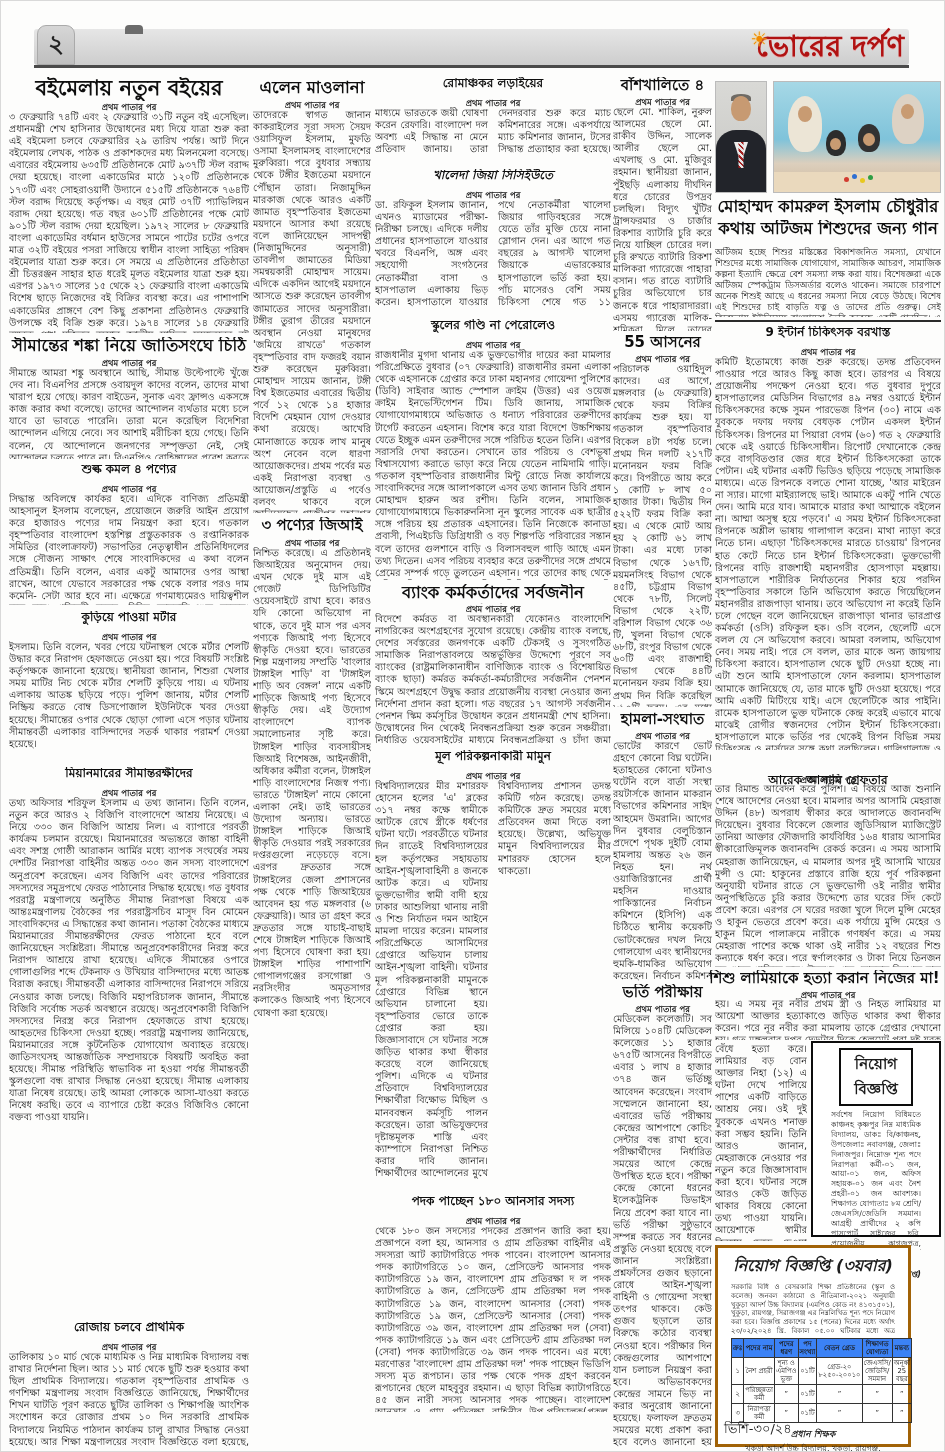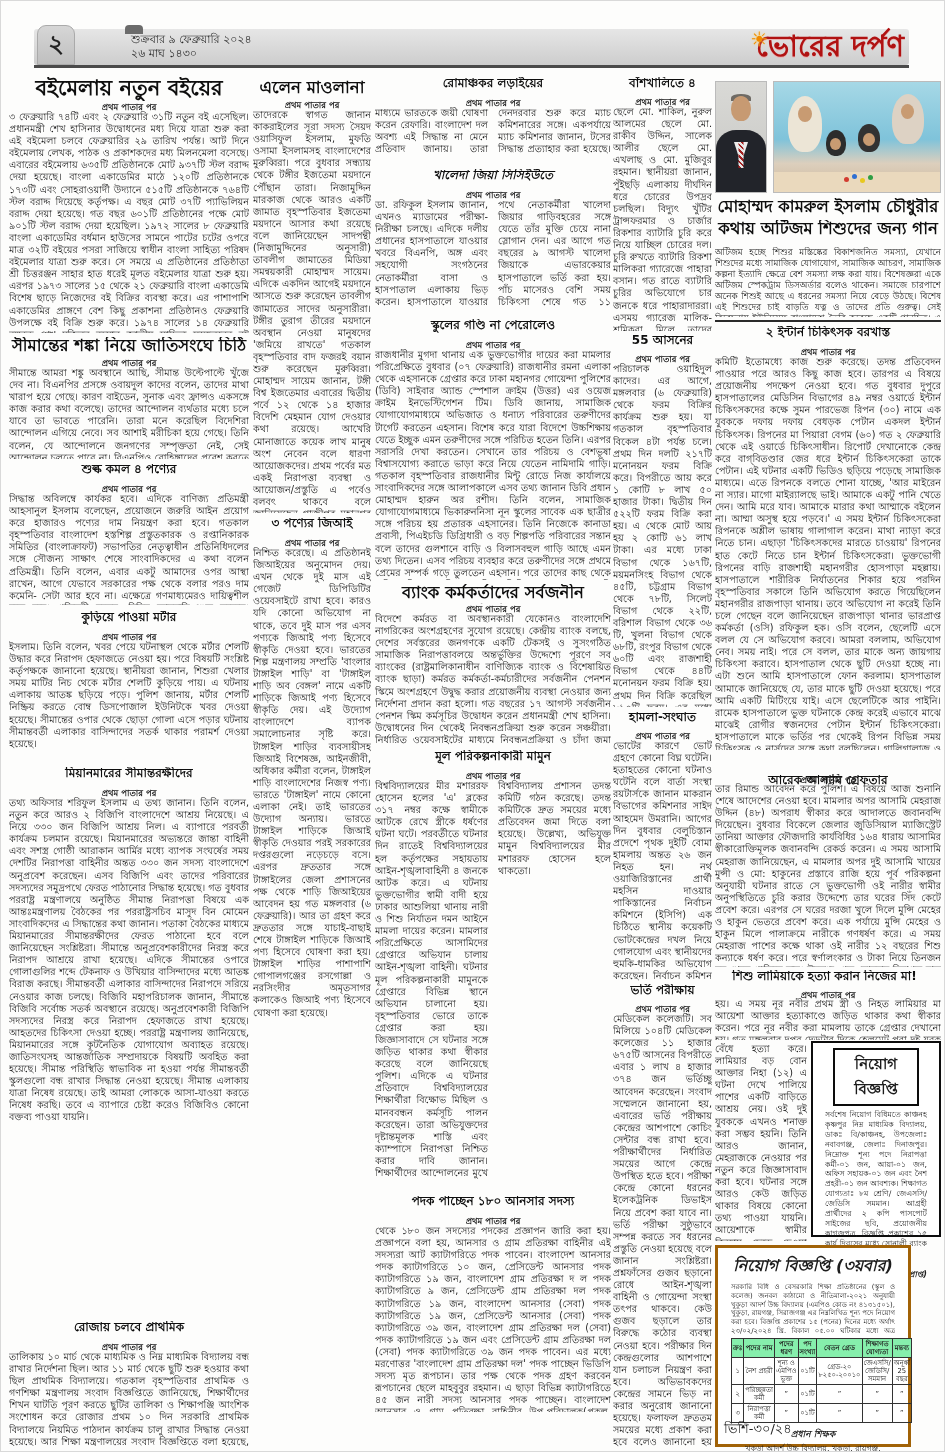--- a/index.html
+++ b/index.html
@@ -13,67 +13,63 @@
   .pagebox{left:36px;top:24px;width:38px;height:40px;background:linear-gradient(#d6d6d6,#bfbfbf);
            border-radius:9px 9px 0 0;border:1px solid #aaa;display:flex;align-items:center;justify-content:center;
            font-size:24px;font-weight:bold;color:#222;}
   .hdr-tab{left:124px;top:24px;width:18px;height:9px;background:#6b6b6b;border-radius:4px 4px 0 0;}
   .dates{left:130px;top:32px;width:260px;font-size:11px;line-height:14px;color:#2a2a2a;}
   .masthead{right:40px;top:29px;display:flex;align-items:center;height:34px;}
   .sun-icon{font-size:20px;color:#f08a00;margin-right:-12px;position:relative;top:-8px;text-shadow:0 0 2px #ffd34d;}
   .mast-text{font-size:29px;font-weight:bold;color:#b01212;letter-spacing:0;text-shadow:0 1px 0 #e9b0b0;}
   
   .hl{font-weight:bold;color:#0e0e0e;text-align:center;line-height:1.08;overflow:hidden;}
-  .h20{font-size:21px;} .h18{font-size:12px;} .h17{font-size:16.5px;} .h16{font-size:12px;}
+  .h20{font-size:21px;} .h18{font-size:12px;} .h17{font-size:16.5px;} .h16{font-size:15px;}
   .kick{font-size:8.5px;font-weight:bold;text-align:center;color:#222;}
   .body{font-size:9.6px;line-height:12.1px;text-align:justify;overflow:hidden;color:#1b1b1b;}
   .cols2{column-count:2;column-gap:10px;column-fill:auto;}
   .divider{background:#2a2a2a;height:2px;}
   
   .photo{overflow:hidden;border:1px solid #bbb;}
   .portrait{background:linear-gradient(#d9d9d6,#c7c7c3);}
   .p-head{position:absolute;left:50%;top:14px;transform:translateX(-50%);width:20px;height:25px;border-radius:50% 50% 46% 46%;background:#c79a72;}
   .p-hairband{position:absolute;left:50%;top:12px;transform:translateX(-50%);width:20px;height:7px;border-radius:50% 50% 0 0;background:#6e6a64;}
   .p-suit{position:absolute;left:0;bottom:0;width:100%;height:62px;background:#22242a;border-radius:40% 40% 0 0/30% 30% 0 0;}
   .p-shirt{position:absolute;left:50%;bottom:28px;transform:translateX(-50%);width:14px;height:22px;background:#ececec;clip-path:polygon(0 0,100% 0,50% 100%);}
   .p-tie{position:absolute;left:50%;bottom:24px;transform:translateX(-50%);width:5px;height:26px;
          background:repeating-linear-gradient(45deg,#a32222 0 2px,#e6e6e6 2px 4px);}
   .children{background:linear-gradient(180deg,#a6d8e6 0%,#7fc3da 52%,#dccfbd 74%,#cdb89b 100%);}
   .c-blob{position:absolute;border-radius:50% 50% 42% 42%;}
   .c-face{position:absolute;border-radius:50%;background:#c89b72;}
   .c-table{position:absolute;left:0;bottom:0;width:100%;height:20px;background:#ead9bd;}
   .toy{position:absolute;width:5px;height:5px;border-radius:50%;}
   
-  .adbox{border:2px solid #0c0c0c;background:#fff;padding:5px 12px;}
+  .adbox{border:2px solid #0c0c0c;background:#fff;padding:5px 18px;}
   .ad-titleplate{border:2px solid #0c0c0c;margin:0 8px 4px 8px;text-align:center;font-weight:bold;font-size:15px;padding:2px 0;}
   .ad-body{font-size:7.7px;line-height:9.9px;text-align:justify;}
   .ad-sig{font-size:8px;font-weight:bold;font-style:italic;text-align:right;margin-top:18px;}
   .ad-ref{font-size:7.5px;margin-top:2px;}
   .ad2box{border:3px solid #a16207;background:#fff;padding:4px 13px;}
   .ad2-title{text-align:center;font-weight:bold;font-style:italic;font-size:16px;margin:1px 0 3px 0;}
   .ad2-intro{font-size:6.9px;line-height:8.8px;text-align:justify;}
   table.adtbl{width:100%;border-collapse:collapse;margin-top:3px;}
   table.adtbl th,table.adtbl td{border:1px solid #333;font-size:6.8px;line-height:8px;text-align:center;padding:1px 1px;}
-  table.adtbl th{font-weight:bold;background:#86efac;}
+  table.adtbl th{font-weight:bold;background:#3b82f6;}
   .ad2-sig1{text-align:center;font-weight:bold;font-style:italic;font-size:9px;margin-top:4px;}
   .ad2-sig2{text-align:center;font-size:7.8px;}
   .ad2-ref{position:absolute;left:6px;bottom:4px;font-size:13px;}
 </style>
 </head>
 <body>
 
 <div id="page">
 
   <div class="abs hdr-bar"></div>
   <div class="abs hdr-tab"></div>
   <div class="abs pagebox">২</div>
-  <div class="abs dates">
-    <div>শুক্রবার ৯ ফেব্রুয়ারি ২০২৪</div>
-    <div>২৬ মাঘ ১৪৩০</div>
-  </div>
   <div class="abs masthead">
     <span class="sun-icon">☀</span>
     <span class="mast-text">ভোরের দর্পণ</span>
   </div>
   <div class="abs hdr-rule"></div>
 
   <div class="abs hl h20" style="left:8px;top:76px;width:240px;height:24px;">বইমেলায় নতুন বইয়ের সমাহার</div>
   <div class="abs kick" style="left:8px;top:100px;width:240px;">প্রথম পাতার পর</div>
   <div class="abs body" style="left:8px;top:110px;width:240px;height:222px;">৩ ফেব্রুয়ারি ৭৪টি এবং ২ ফেব্রুয়ারি ৩১টি নতুন বই এসেছিল। প্রধানমন্ত্রী শেখ হাসিনার উদ্বোধনের মধ্য দিয়ে যাত্রা শুরু করা এই বইমেলা চলবে ফেব্রুয়ারির ২৯ তারিখ পর্যন্ত। আট দিনে বইমেলায় লেখক, পাঠক ও প্রকাশকদের মধ্য মিলনমেলা বসেছে। এবারের বইমেলায় ৬৩৫টি প্রতিষ্ঠানকে মোট ৯৩৭টি স্টল বরাদ্দ দেয়া হয়েছে। বাংলা একাডেমির মাঠে ১২০টি প্রতিষ্ঠানকে ১৭৩টি এবং সোহরাওয়ার্দী উদ্যানে ৫১৫টি প্রতিষ্ঠানকে ৭৬৪টি স্টল বরাদ্দ দিয়েছে কর্তৃপক্ষ। এ বছর মোট ৩৭টি প্যাভিলিয়ন বরাদ্দ দেয়া হয়েছে। গত বছর ৬০১টি প্রতিষ্ঠানের পক্ষে মোট ৯০১টি স্টল বরাদ্দ দেয়া হয়েছিল। ১৯৭২ সালের ৮ ফেব্রুয়ারি বাংলা একাডেমির বর্ধমান হাউসের সামনে পাটের চটের ওপরে মাত্র ৩২টি বইয়ের পসরা সাজিয়ে স্বাধীন বাংলা সাহিত্য পরিষদ বইমেলার যাত্রা শুরু করে। সে সময়ে এ প্রতিষ্ঠানের প্রতিষ্ঠাতা শ্রী চিত্তরঞ্জন সাহার হাত ধরেই মূলত বইমেলার যাত্রা শুরু হয়। এরপর ১৯৭৩ সালের ১৫ থেকে ২১ ফেব্রুয়ারি বাংলা একাডেমি বিশেষ ছাড়ে নিজেদের বই বিক্রির ব্যবস্থা করে। এর পাশাপাশি একাডেমির প্রাঙ্গণে বেশ কিছু প্রকাশনা প্রতিষ্ঠানও ফেব্রুয়ারি উপলক্ষে বই বিক্রি শুরু করে। ১৯৭৪ সালের ১৪ ফেব্রুয়ারি বঙ্গবন্ধু শেখ মুজিবুর রহমান জাতীয় সাহিত্য সম্মেলনের বই প্রদর্শনী ও ম্যুরাল প্রদর্শনী উদ্বোধন করেন। ১৯৭৭ সাল পর্যন্ত বাংলা একাডেমি কেবল প্রকাশনা সংস্থাগুলোকে জায়গা বরাদ্দ দিত। আয়োজক হিসেবে তাদের অফিসিয়াল কোনো পরিচিতি ছিল না। পরবর্তীতে ১৯৭৮ সালে বাংলা একাডেমি সরাসরি মেলায় সম্পৃক্ত হয়। ১৯৭৯ সালে একাডেমির সঙ্গে যুক্ত হয় বাংলাদেশ পুস্তক বিক্রেতা ও প্রকাশক সমিতি। ১৯৮৪ সালে বর্তমান পরিসরে বাংলা একাডেমি চত্বরে মেলার আনুষ্ঠানিক উদ্বোধন হয়। পরবর্তীতে ১৯৯৫ সাল থেকে মেলা চলে আসছে প্রতি বছর ফেব্রুয়ারি মাসজুড়ে এমন।</div>
 
@@ -166,21 +162,21 @@
     <div class="toy" style="left:78px;bottom:13px;background:#2f6fd2;"></div>
     <div class="toy" style="left:86px;bottom:9px;background:#e8c81f;"></div>
     <div class="toy" style="left:94px;bottom:12px;background:#2f9e44;"></div>
   </div>
 
   <div class="abs hl h17" style="left:714px;top:197px;width:226px;height:21px;">মোহাম্মদ কামরুল ইসলাম চৌধুরীর</div>
   <div class="abs hl h17" style="left:714px;top:219px;width:226px;height:21px;">কথায় অটিজম শিশুদের জন্য গান</div>
   <div class="abs body" style="left:714px;top:246px;width:226px;height:70px;font-size:8.8px;line-height:11px;">অটিজম হচ্ছে শিশুর মস্তিষ্কের বিকাশজনিত সমস্যা, যেখানে শিশুদের মধ্যে সামাজিক যোগাযোগ, সামাজিক আচরণ, সামাজিক কল্পনা ইত্যাদি ক্ষেত্রে বেশ সমস্যা লক্ষ করা যায়। বিশেষজ্ঞরা একে অটিজম স্পেকট্রাম ডিসঅর্ডার বলেও থাকেন। সমাজে চারপাশে অনেক শিশুই আছে এ ধরনের সমস্যা নিয়ে বেড়ে উঠছে। বিশেষ এই শিশুদের চাই বাড়তি যত্ন ও তাদের প্রতি গুরুত্ব। সেই বিবেচনায় ইউনিসেফ বাংলাদেশ তৈরি করেছে একটি গানচিত্র। এ আয়োজনে আরও যুক্ত আছে সমাজকল্যাণ মন্ত্রণালয়, সমাজসেবা অধিদফতর। এ গানের শিরোনাম 'আমরা জাতির আশা/ আমরা শিশু'। গানটি লিখেছেন মোহাম্মদ কামরুল ইসলাম চৌধুরী, যুগ্মসচিব ও পরিচালক (অডিট ও আইন) বিআরটিএ। এর সংগীতায়োজন করেছেন মেহেদি হাসান তামজিদ। ইউনিসেফ বাংলাদেশের ইউটিউব চ্যানেলে গানটি শোনা ও দেখা যাচ্ছে। বিজ্ঞপ্তি।</div>
   <div class="abs divider" style="left:714px;top:319px;width:226px;"></div>
 
-  <div class="abs hl h18" style="left:714px;top:325px;width:226px;height:20px;">২ ইন্টার্ন চিকিৎসক বরখাস্ত</div>
+  <div class="abs hl h18" style="left:714px;top:325px;width:226px;height:20px;">9 ইন্টার্ন চিকিৎসক বরখাস্ত</div>
   <div class="abs kick" style="left:714px;top:345px;width:226px;">প্রথম পাতার পর</div>
   <div class="abs body" style="left:714px;top:355px;width:226px;height:394px;">কমিটি ইতোমধ্যে কাজ শুরু করেছে। তদন্ত প্রতিবেদন পাওয়ার পরে আরও কিছু কাজ হবে। তারপর এ বিষয়ে প্রয়োজনীয় পদক্ষেপ নেওয়া হবে। গত বুধবার দুপুরে হাসপাতালের মেডিসিন বিভাগের ৪৯ নম্বর ওয়ার্ডে ইন্টার্ন চিকিৎসকদের কক্ষে সুমন পারভেজ রিপন (৩০) নামে এক যুবককে দফায় দফায় বেধড়ক পেটান একদল ইন্টার্ন চিকিৎসক। রিপনের মা পিয়ারা বেগম (৬০) গত ২ ফেব্রুয়ারি থেকে এই ওয়ার্ডে চিকিৎসাধীন। রিপোর্ট দেখানোকে কেন্দ্র করে বাগ্‌বিতণ্ডার জের ধরে ইন্টার্ন চিকিৎসকেরা তাকে পেটান। এই ঘটনার একটি ভিডিও ছড়িয়ে পড়েছে সামাজিক মাধ্যমে। এতে রিপনকে বলতে শোনা যাচ্ছে, 'আর মাইরেন না স্যার। মাগো মাইর‍্যালছে ভাই। আমাকে একটু পানি খেতে দেন। আমি মরে যাব। আমাকে মারার কথা আম্মাকে বইলেন না। আম্মা অসুস্থ হয়ে পড়বে।' এ সময় ইন্টার্ন চিকিৎসকেরা রিপনকে অশ্লীল ভাষায় গালাগাল করেন। মাথা ন্যাড়া করে নিতে চান। এছাড়া 'চিকিৎসকদের মারতে চাওয়ায়' রিপনের হাত কেটে নিতে চান ইন্টার্ন চিকিৎসকেরা। ভুক্তভোগী রিপনের বাড়ি রাজশাহী মহানগরীর হোসপাড়া মহল্লায়। হাসপাতালে শারীরিক নির্যাতনের শিকার হয়ে পরদিন বৃহস্পতিবার সকালে তিনি অভিযোগ করতে গিয়েছিলেন মহানগরীর রাজপাড়া থানায়। তবে অভিযোগ না করেই তিনি চলে গেছেন বলে জানিয়েছেন রাজপাড়া থানার ভারপ্রাপ্ত কর্মকর্তা (ওসি) রফিকুল হক। ওসি বলেন, ছেলেটি এসে বলল যে সে অভিযোগ করবে। আমরা বললাম, অভিযোগ নেব। সময় নাই। পরে সে বলল, তার মাকে অন্য জায়গায় চিকিৎসা করাবে। হাসপাতাল থেকে ছুটি দেওয়া হচ্ছে না। এটা শুনে আমি হাসপাতালে ফোন করলাম। হাসপাতাল আমাকে জানিয়েছে যে, তার মাকে ছুটি দেওয়া হয়েছে। পরে আমি একটি মিটিংয়ে যাই। এসে ছেলেটিকে আর পাইনি। রামেক হাসপাতালে ভুক্ত ঘটনাকে কেন্দ্র করেই এভাবে মাঝে মাঝেই রোগীর স্বজনদের পেটান ইন্টার্ন চিকিৎসকেরা। হাসপাতালে মাকে ভর্তির পর থেকেই রিপন বিভিন্ন সময় চিকিৎসক ও নার্সদের সঙ্গে কথা বলছিলেন। গালিগালাজ ও হুমকি নিয়ে আসছিলেন বুধবার দুপুরে ওয়ার্ডের রেজিস্ট্রার রোগীর চিকিৎসা নিয়ে ইন্টার্ন চিকিৎসকদের সঙ্গে কথা বলছিলেন। রিপন চিকিৎসকদের স্বাভাবিক কাজকর্মে বাধা দেন এবং গালিগালাজ শুরু করেন। ইন্টার্ন চিকিৎসকেরা তাকে নিবৃত করার চেষ্টা করলেও তিনি আরও বেশি উত্তেজিত হয়ে পড়েন এবং একজন ইন্টার্ন চিকিৎসককে আঘাত করেন।</div>
 
   <div class="abs hl h18" style="left:714px;top:773px;width:226px;height:20px;">আরেক আসামি গ্রেফতার</div>
   <div class="abs kick" style="left:714px;top:773px;width:226px;">প্রথম পাতার পর</div>
   <div class="abs body" style="left:714px;top:782px;width:226px;height:184px;">তার রিমান্ড আবেদন করে পুলিশ। এ বিষয়ে আজ শুনানি শেষে আদেশের নেওয়া হবে। মামলার অপর আসামি মেহরাজ উদ্দিন (৪৮) অপরাধ স্বীকার করে আদালতে জবানবন্দি দিয়েছেন। বুধবার বিকেলে জেলার জুডিসিয়াল ম্যাজিস্ট্রেট তানিয়া আক্তার ফৌজদারি কার্যবিধির ১৬৪ ধারায় আসামির স্বীকারোক্তিমূলক জবানবন্দি রেকর্ড করেন। এ সময় আসামি মেহরাজ জানিয়েছেন, এ মামলার অপর দুই আসামি খায়ের মুন্সী ও মো: হাকুনের প্রস্তাবে রাজি হয়ে পূর্ব পরিকল্পনা অনুযায়ী ঘটনার রাতে সে ভুক্তভোগী ওই নারীর স্বামীর অনুপস্থিতিতে চুরি করার উদ্দেশ্যে তার ঘরের সিঁদ কেটে প্রবেশ করে। এরপর সে ঘরের দরজা খুলে দিলে মুন্সি মেহের ও হাকুন ভেতরে প্রবেশ করে। এক পর্যায়ে মুন্সি মেহের ও হাকুন মিলে পালাক্রমে নারীকে গণধর্ষণ করে। এ সময় মেহরাজ পাশের কক্ষে থাকা ওই নারীর ১২ বছরের শিশু কন্যাকে ধর্ষণ করে। পরে স্বর্ণালংকার ও টাকা নিয়ে তিনজন ঘর থেকে পালিয়ে যায়। উল্লেখ্য, গত সোমবার দিবাগত রাত ২টার দিকে চরবাদলপদা ইউনিয়নের মোঘলের গ্রামের একটি নতুন বাড়িতে সিঁদ কেটে এক গৃহবধূ ও তার শিশু কন্যাকে ধর্ষণের ঘটনা ঘটে। এ সময় ঘর থেকে লুটে নাকফুল, কানের দুল এবং নগদ ২২৫ টাকা লুট করে নিয়ে যায়। এ ঘটনায় ভুক্তভোগী নারী বাদী হয়ে আবুল খায়ের মুন্সী ও মো. হাকুনের নাম উল্লেখসহ অজ্ঞাত এক ব্যক্তিকে আসামি করে সিঁদ কেটে ঘরে প্রবেশ, পরস্পর সহযোগীতায় গণধর্ষণ, ধর্ষণ, ভয়ভীতি প্রদর্শনের অপরাধে থানায় মামলা দায়ের করেন। মামলার পর মঙ্গলবার দুপুরে জেলা শহর থেকে আবুল খায়ের মুন্সীকে গ্রেফতার করে পুলিশ। এরপর গত মঙ্গলবার রাতে চরলর্ডস এলাকা থেকে মেহরাজকে গ্রেফতার করা হয়। মেহরাজ একই এলাকার মৃত নুরুল হকের ছেলে।</div>
 
   <div class="abs hl h16" style="left:707px;top:969px;width:233px;height:19px;">শিশু লামিয়াকে হত্যা করান নিজের মা!</div>
   <div class="abs kick" style="left:714px;top:988px;width:226px;">প্রথম পাতার পর</div>
   <div class="abs body" style="left:714px;top:997px;width:226px;height:42px;">হয়। এ সময় নূর নবীর প্রথম স্ত্রী ও নিহত লামিয়ার মা আয়েশা আক্তার হত্যাকাণ্ডে জড়িত থাকার কথা স্বীকার করেন। পরে নূর নবীর করা মামলায় তাকে গ্রেপ্তার দেখানো হয়। গত মঙ্গলবার দুপুর দেড়টার দিকে হেলমেট পরা দুই যুবক পরশুরাম পৌরসভার বাসায় এসে নিজেদের পরিচিত লোক দাবি করে দরজা খুলতে বলে। লামিয়া দরজা খুলে দিলে তারা ঘরের ভেতরে ঢুকে তাকে টেনে নিয়ে হাত-মুখ</div>

